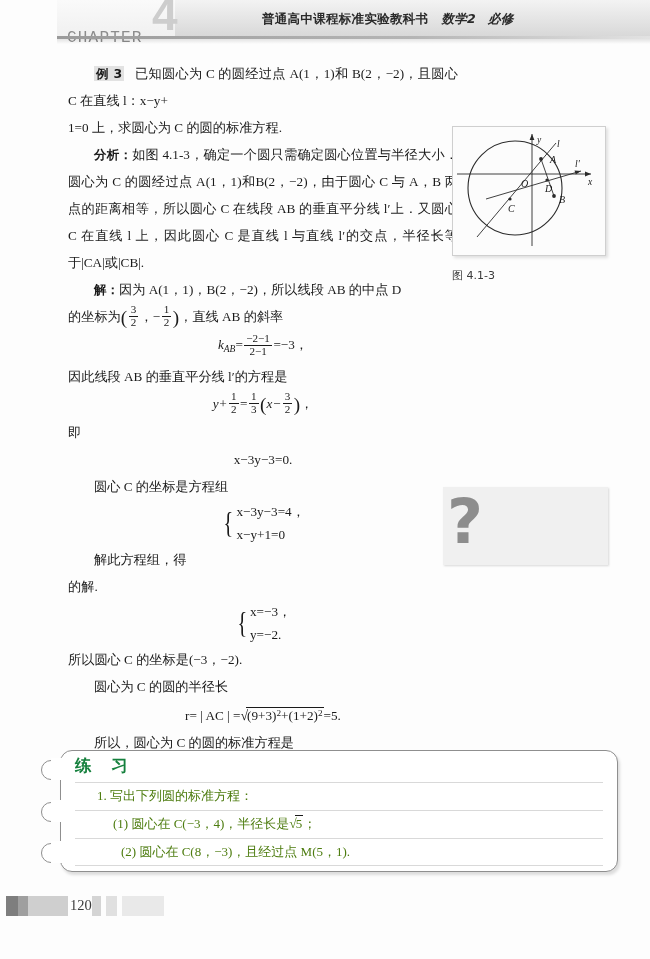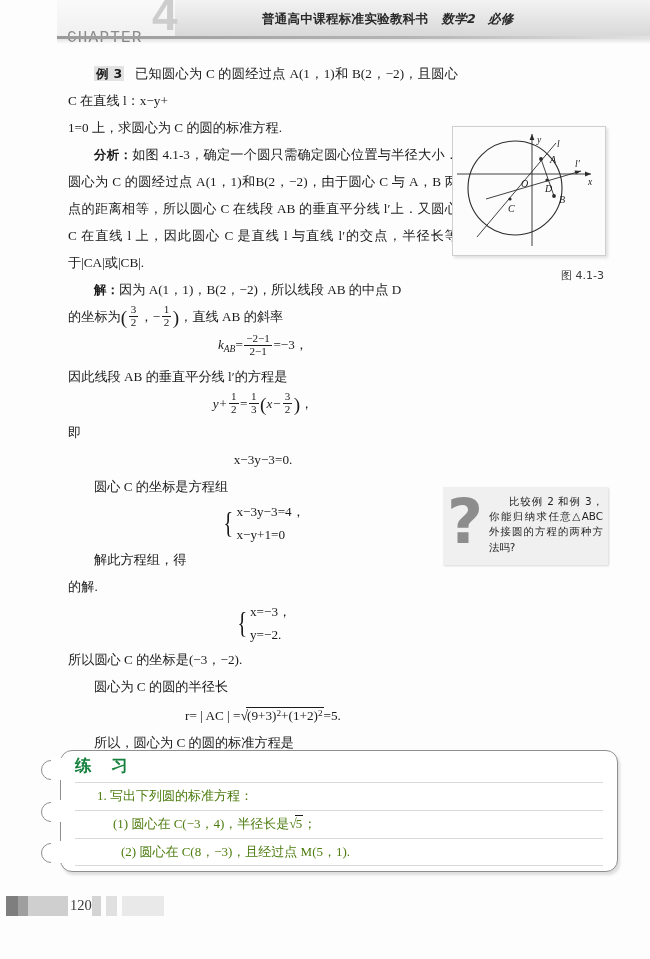--- a/index.html
+++ b/index.html
@@ -195,21 +195,21 @@
     background: #fcfcfc;
     border: 1px solid #cfcfcf;
     box-shadow: 2px 2px 3px rgba(0,0,0,0.12);
   }
   #figure-box svg { display: block; }
   #fig-caption {
     position: absolute;
     left: 452px;
     top: 268px;
     width: 152px;
-    text-align: right;
+    text-align: left;
     font-size: 11px;
     color: #3a3a3a;
     font-family: "DejaVu Sans", sans-serif;
   }
 
   
   #question-box {
     position: absolute;
     left: 443px;
     top: 487px;
@@ -456,21 +456,20 @@
       <text x="84" y="16" font-family="Liberation Serif, serif" font-size="9.5" font-style="italic" fill="#1a1a1a">y</text>
       <text x="135" y="58" font-family="Liberation Serif, serif" font-size="9.5" font-style="italic" fill="#1a1a1a">x</text>
       <text x="104" y="20" font-family="Liberation Serif, serif" font-size="9.5" font-style="italic" fill="#1a1a1a">l</text>
       <text x="122" y="40" font-family="Liberation Serif, serif" font-size="9.5" font-style="italic" fill="#1a1a1a">l′</text>
     </svg>
   </div>
   <div id="fig-caption">图 4.1-3</div>
 
   <div id="question-box">
     <div id="qmark">?</div>
-    <div id="qtext">比较例 2 和例 3，你能归纳求任意△ABC 外接圆的方程的两种方法吗?</div>
   </div>
 
   <div id="exercise">
     <div id="ex-card">
       <div id="ex-title">练 习</div>
       <div class="ex-rule l1"></div>
       <div class="ex-rule l2"></div>
       <div class="ex-rule l3"></div>
       <div class="ex-rule l4"></div>
       <div class="ex-line q">1. 写出下列圆的标准方程：</div>

